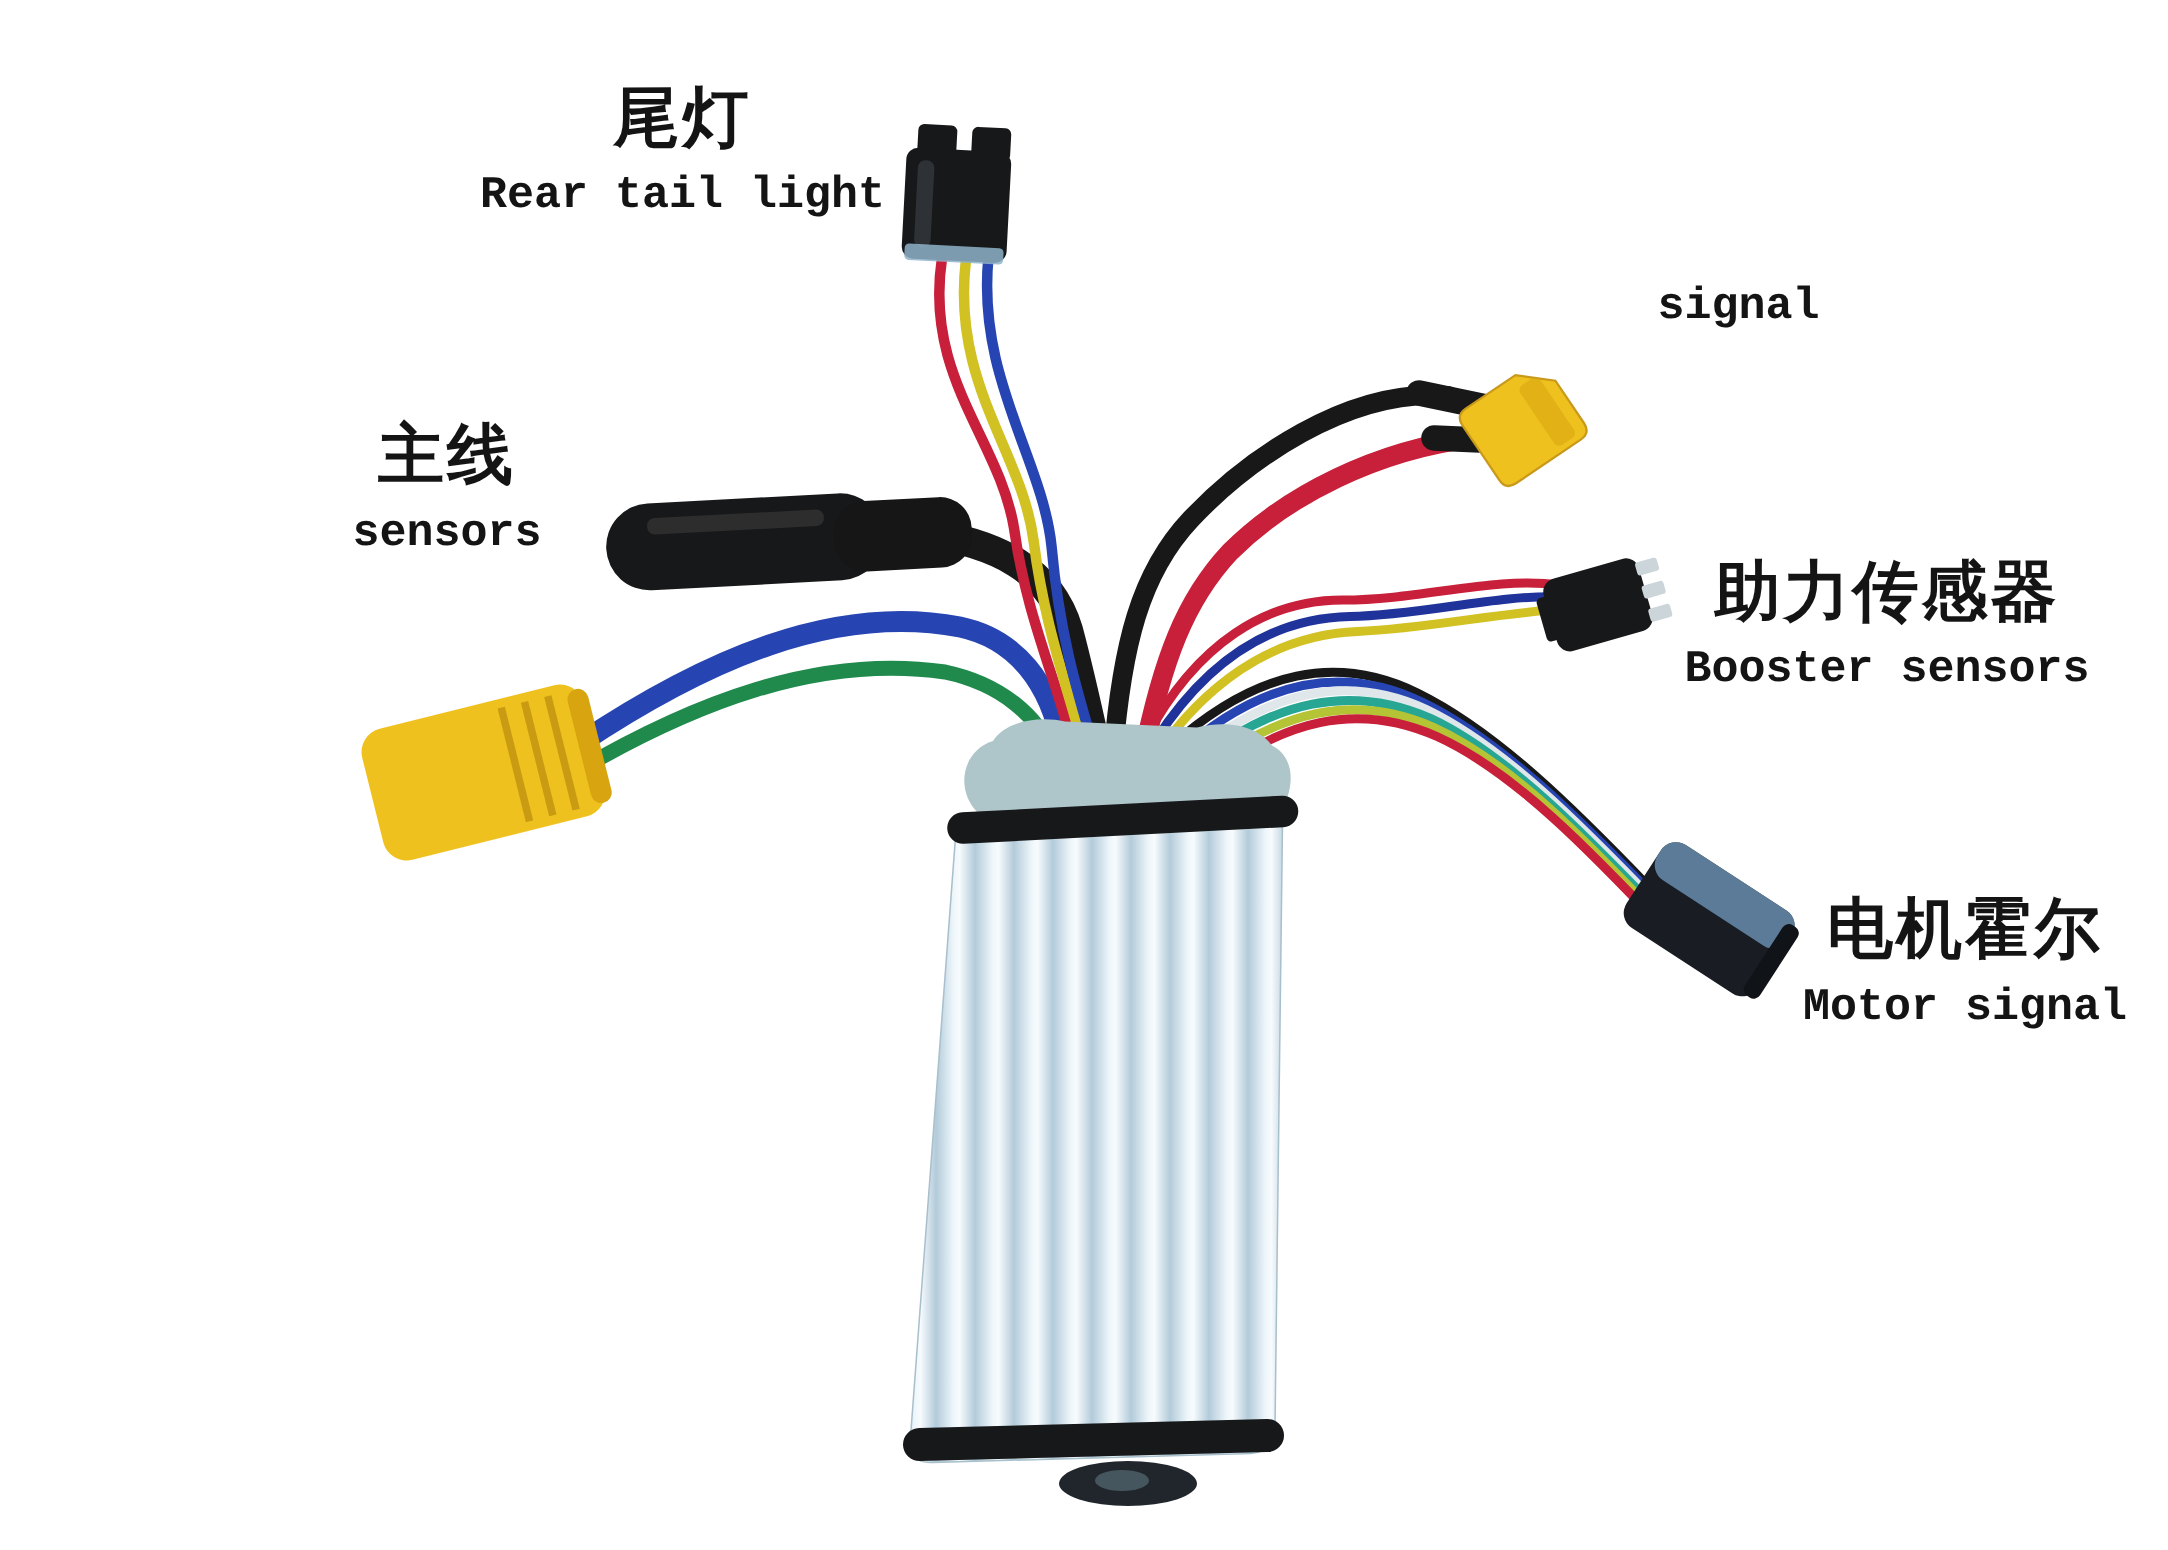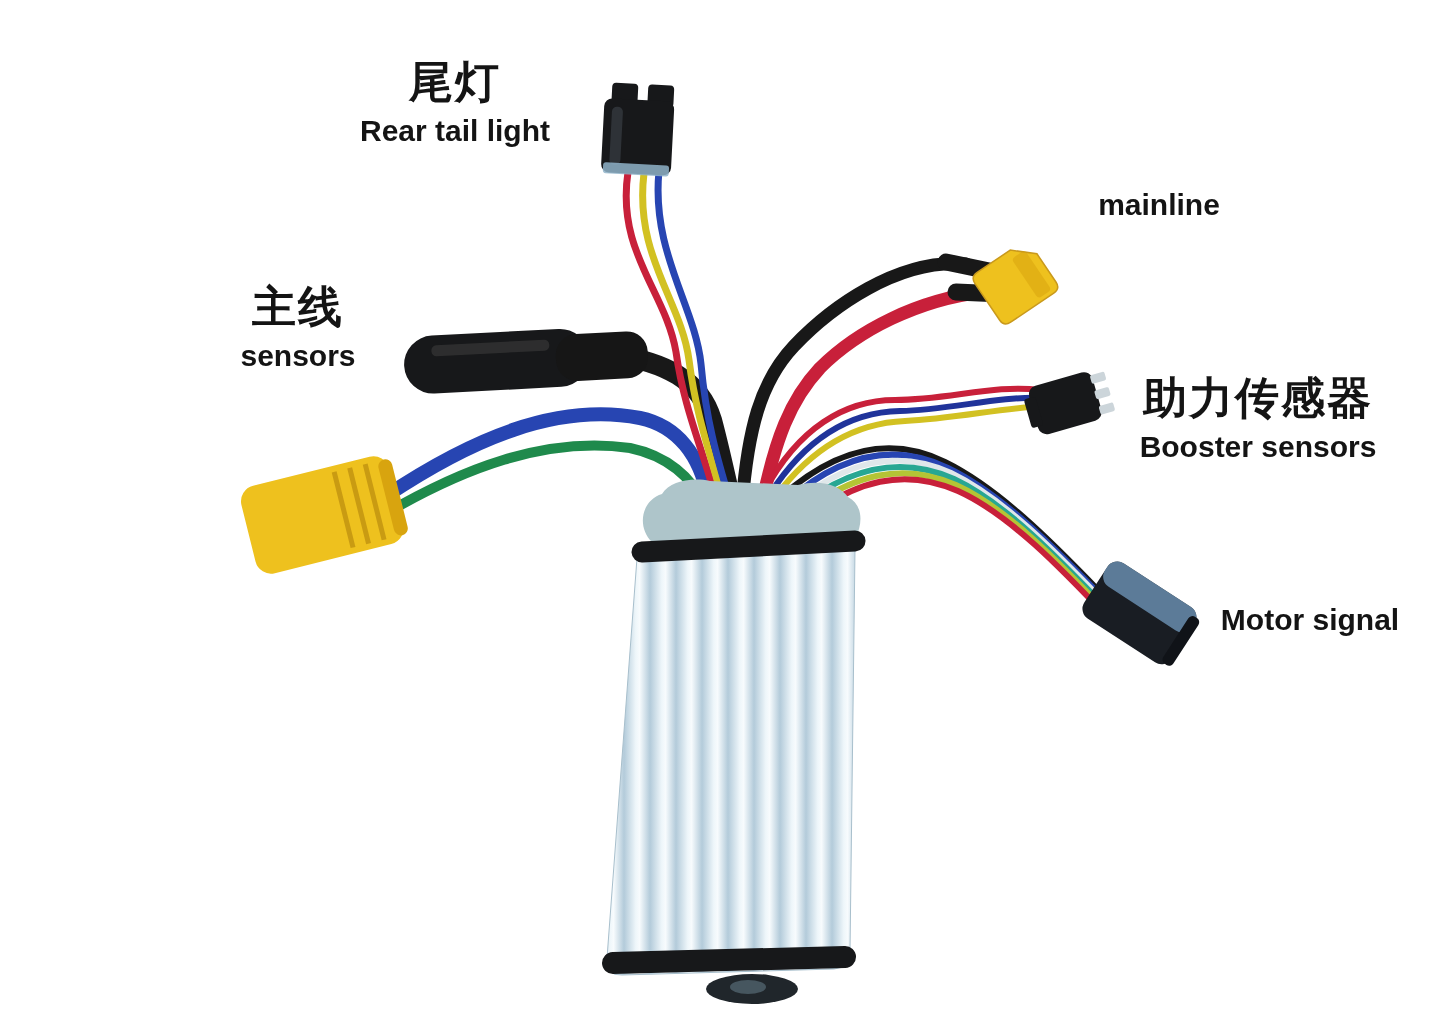--- a/index.html
+++ b/index.html
@@ -1,21 +1,21 @@
 <!DOCTYPE html>
 <html><head>
 <meta charset="utf-8">
 <style>
   html,body{margin:0;padding:0;background:#ffffff;}
   .stage{
     position:relative;
     width:1445px;height:1033px;
     background:#ffffff;
     overflow:hidden;
-    font-family:Liberation Sans, sans-serif;
+    font-family:Liberation Mono, monospace;
   }
   .stage svg{position:absolute;left:0;top:0;}
   .label{
     position:absolute;
     transform:translateX(-50%);
     text-align:center;
     color:#141414;
     font-weight:700;
     white-space:nowrap;
   }
@@ -121,31 +121,32 @@
       <ellipse cx="748" cy="987" rx="18" ry="7" fill="#46565f"></ellipse>
     </g>
   </svg>
 
   <div class="label" style="left:455px;top:56px">
     <div class="zh">尾灯</div>
     <div class="en">Rear tail light</div>
   </div>
 
   <div class="label" style="left:1159px;top:182px">
-    <div class="en">mainline</div>
+    <div class="en">signal</div>
   </div>
 
   <div class="label" style="left:298px;top:281px">
     <div class="zh">主线</div>
     <div class="en">sensors</div>
   </div>
 
   <div class="label" style="left:1258px;top:372px">
     <div class="zh">助力传感器</div>
     <div class="en">Booster sensors</div>
   </div>
 
 
   <div class="label" style="left:1310px;top:597px">
+    <div class="zh">电机霍尔</div>
     <div class="en">Motor signal</div>
   </div>
 
 </div>
 
 </body></html>

